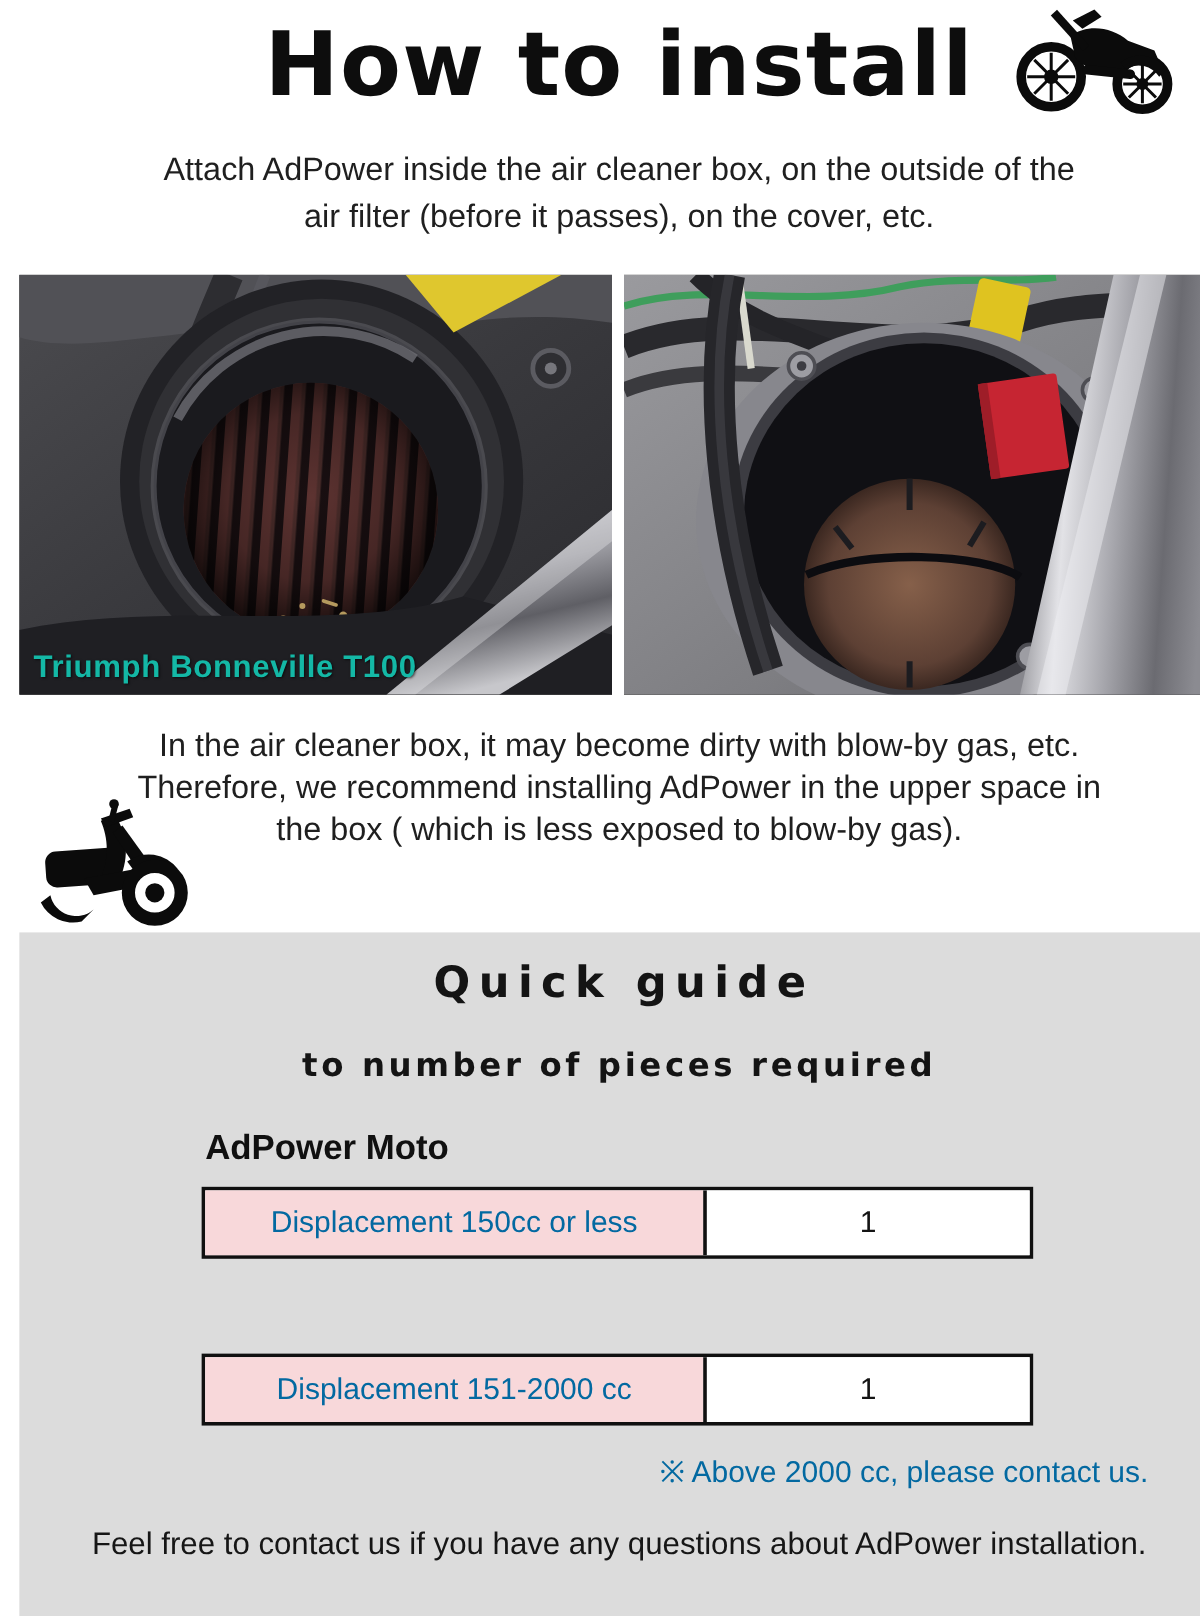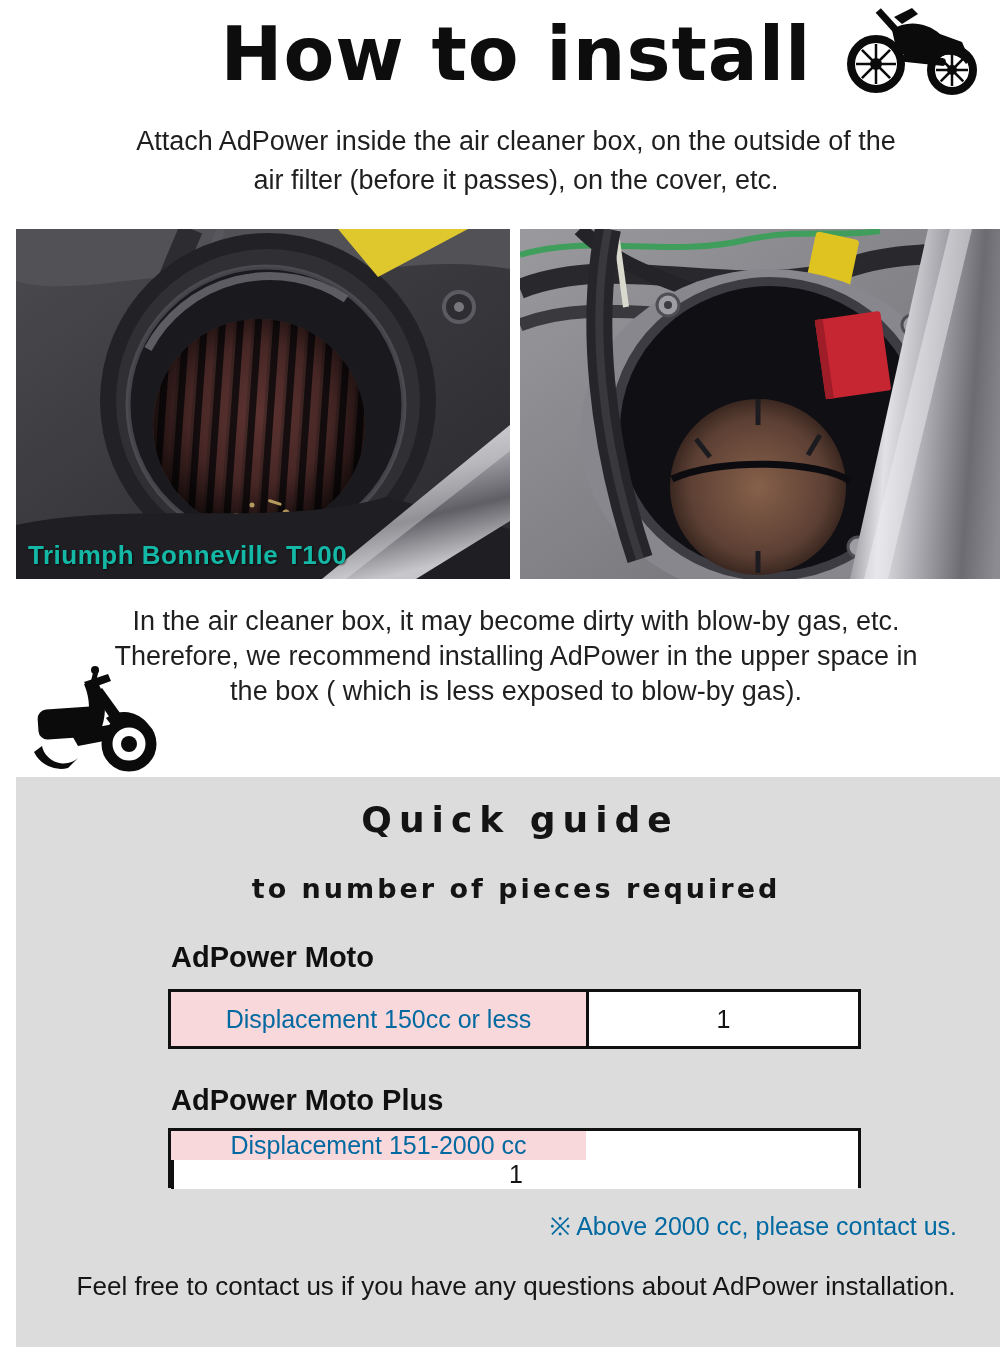--- a/index.html
+++ b/index.html
@@ -35,21 +35,21 @@
       letter-spacing:7px;color:#141414;}
   .qg-sub{position:absolute;top:96px;left:0;width:100%;text-align:center;
       font-family:"DejaVu Sans", sans-serif;font-weight:bold;font-size:27px;
       letter-spacing:3px;color:#141414;}
   .prod-name{position:absolute;left:155px;font-size:29px;font-weight:bold;color:#101010;}
   .prod-name.p0{top:164px;}
   .prod-name.p1{top:307px;}
   .spec-row{position:absolute;left:152px;width:693px;height:60px;
       border:3px solid #101010;box-sizing:border-box;display:flex;background:#ffffff;}
   .spec-row.r0{top:212px;}
-  .spec-row.r1{top:351px;flex-direction:column;}
+  .spec-row.r1{top:351px;}
   .spec-cell{width:415px;background:#f8d8da;display:flex;align-items:center;
       justify-content:center;font-size:25px;color:#0369a1;}
   .qty-cell{flex:1;border-left:3px solid #101010;display:flex;align-items:center;
       justify-content:center;font-size:25px;color:#141414;background:#ffffff;}
   .footnote{position:absolute;top:431px;right:59px;font-size:25px;font-weight:500;color:#0369a1;}
   .contact{position:absolute;top:494px;left:0;width:100%;text-align:center;
       font-size:26px;color:#161616;}
 </style>
 </head>
 <body>
@@ -237,21 +237,20 @@
   <section class="quick">
     <h2 class="qg-title" style="margin:0">Quick guide</h2>
     <div class="qg-sub">to number of pieces required</div>
 
     <h3 class="prod-name p0" style="margin:0">AdPower Moto</h3>
     <div class="spec-row r0">
       <div class="spec-cell">Displacement 150cc or less</div>
       <div class="qty-cell">1</div>
     </div>
 
-    <h3 class="prod-name p1" style="margin:0">AdPower Moto Plus</h3>
     <div class="spec-row r1">
       <div class="spec-cell">Displacement 151-2000 cc</div>
       <div class="qty-cell">1</div>
     </div>
 
     <div class="footnote">※ Above 2000 cc, please contact us.</div>
     <div class="contact">Feel free to contact us if you have any questions about AdPower installation.</div>
   </section>
 
 </div>

